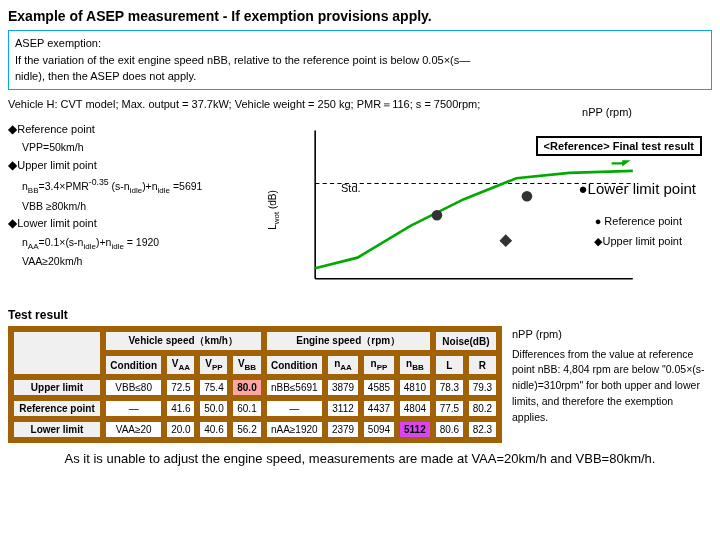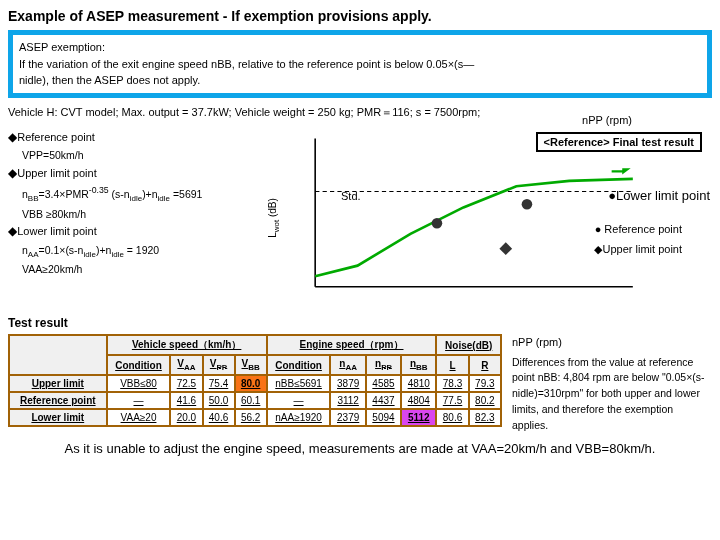--- a/index.html
+++ b/index.html
@@ -10,21 +10,21 @@
       width: 720px;
       min-height: 540px;
       padding: 8px;
     }
     .main-title {
       font-size: 14px;
       font-weight: bold;
       margin-bottom: 6px;
     }
     .asep-box {
-      border: 5px solid #0ea5e9;
+      border: 1px solid #0ea5e9;
       padding: 4px 6px;
       margin-bottom: 6px;
       font-size: 11px;
       line-height: 1.5;
     }
     .vehicle-info {
       font-size: 11px;
       line-height: 1.5;
       margin-bottom: 8px;
     }
@@ -48,33 +48,33 @@
       width: 100%;
       height: 100%;
       position: relative;
     }
     svg.chart {
       width: 100%;
       height: 100%;
     }
     .ref-label-box {
       position: absolute;
-      top: 4px;
+      top: 16px;
       right: 10px;
       border: 2px solid #000;
       padding: 2px 6px;
       font-size: 11px;
       background: #fff;
       font-weight: bold;
     }
     .lower-label {
       position: absolute;
-      right: 2px;
+      right: 16px;
       top: 60px;
-      font-size: 13px;
+      font-size: 15px;
     }
     .ref-dot-label {
       position: absolute;
       right: 30px;
       top: 95px;
       font-size: 11px;
     }
     .upper-dot-label {
       position: absolute;
       right: 30px;
@@ -116,31 +116,30 @@
     }
     .table-wrapper {
       flex: 1;
     }
     table.result-table {
       border-collapse: collapse;
       font-size: 10px;
       width: 100%;
     }
     table.result-table th, table.result-table td {
-      border: 2px solid #a16207;
+      border: 6px solid #a16207;
       padding: 2px 3px;
       text-align: center;
-      text-decoration: underline;
     }
     table.result-table th {
       background: #f0f0f0;
       font-weight: bold;
     }
     .highlight-red {
-      background: #f97316;
+      background: #fca5a5;
       font-weight: bold;
     }
     .highlight-blue {
       background: #d946ef;
       color: #000;
       font-weight: bold;
     }
     .right-panel {
       flex: 0 0 200px;
       font-size: 10.5px;

